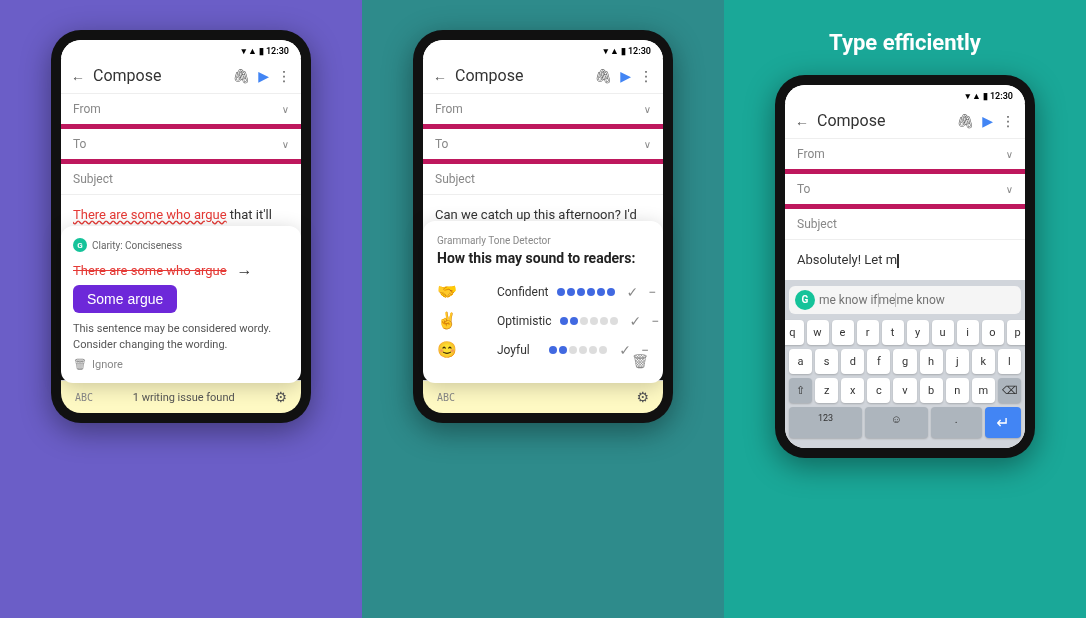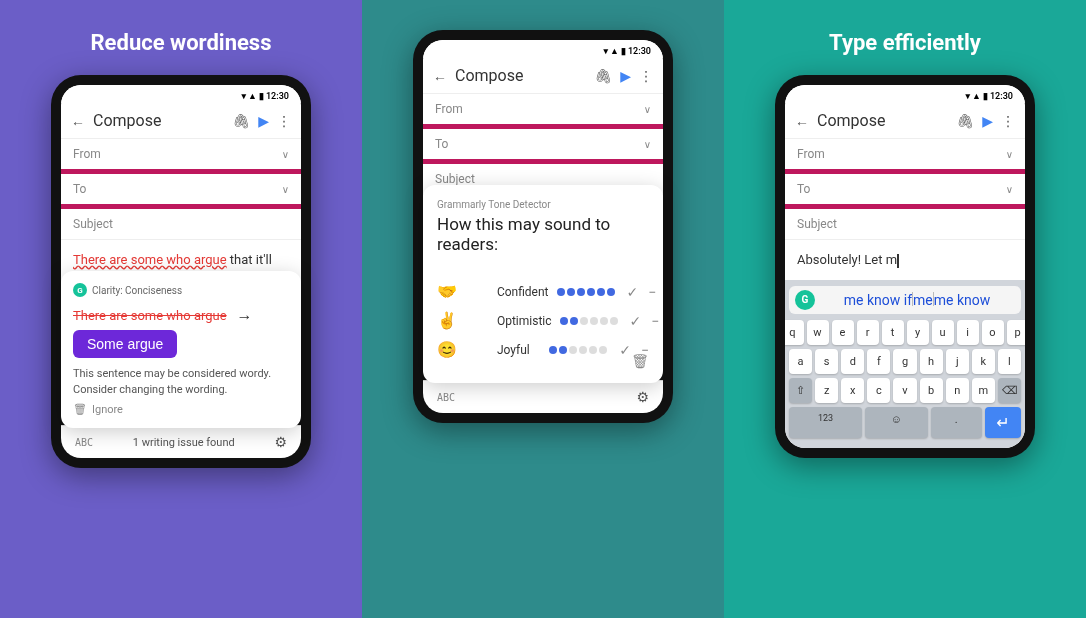--- a/index.html
+++ b/index.html
@@ -203,21 +203,21 @@
       gap: 5px;
       font-size: 11px;
       color: #888;
     }
 
     
     .bottom-bar {
       display: flex;
       align-items: center;
       padding: 8px 14px;
-      background: #ffffff;
+      background: #fef9c3;
       border-top: 1px solid #ddd;
       font-size: 11px;
       color: #555;
       gap: 6px;
     }
 
     .bottom-bar-text { flex: 1; text-align: center; }
     .bottom-gear { font-size: 14px; }
     .abc-label { font-size: 10px; color: #888; font-family: monospace; }
 
@@ -234,24 +234,24 @@
       z-index: 10;
     }
 
     .tone-popup-subtitle {
       font-size: 10px;
       color: #888;
       margin-bottom: 4px;
     }
 
     .tone-popup-title {
-      font-size: 17px;
-      font-weight: 400;
+      font-size: 14px;
+      font-weight: 700;
       color: #222;
-      margin-bottom: 28px;
+      margin-bottom: 16px;
     }
 
     .tone-row {
       display: flex;
       align-items: center;
       margin-bottom: 10px;
       gap: 8px;
     }
 
     .tone-emoji { font-size: 16px; width: 24px; }
@@ -310,23 +310,23 @@
       justify-content: center;
       font-size: 10px;
       color: white;
       font-weight: 700;
       flex-shrink: 0;
     }
 
     .autocomplete-suggestions {
       display: flex;
       flex: 1;
-      justify-content: center;
-      font-size: 14px;
-      color: #1d4ed8;
+      justify-content: flex-start;
+      font-size: 12px;
+      color: #737373;
     }
 
     .autocomplete-sep {
       width: 1px;
       height: 14px;
       background: #bbb;
     }
 
     .keyboard-row {
       display: flex;
@@ -367,21 +367,20 @@
       display: flex;
       align-items: center;
       justify-content: center;
       box-shadow: 0 1px 2px rgba(0,0,0,0.2);
     }
   </style>
 </head>
 <body>
 
 <div class="panel panel-1">
-  <div class="panel-title">Reduce wordiness</div>
 
   <div class="phone">
     <div class="phone-screen">
 
       <div class="status-bar">
         <div class="status-icons">
           <span>▾</span>
           <span>▲</span>
           <span>▮</span>
           <span>12:30</span>

